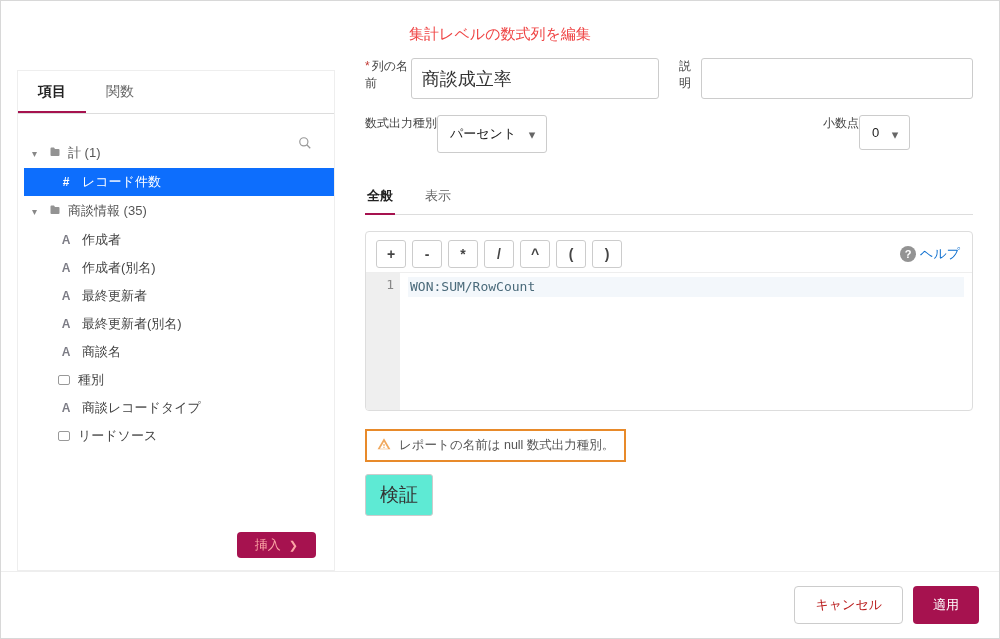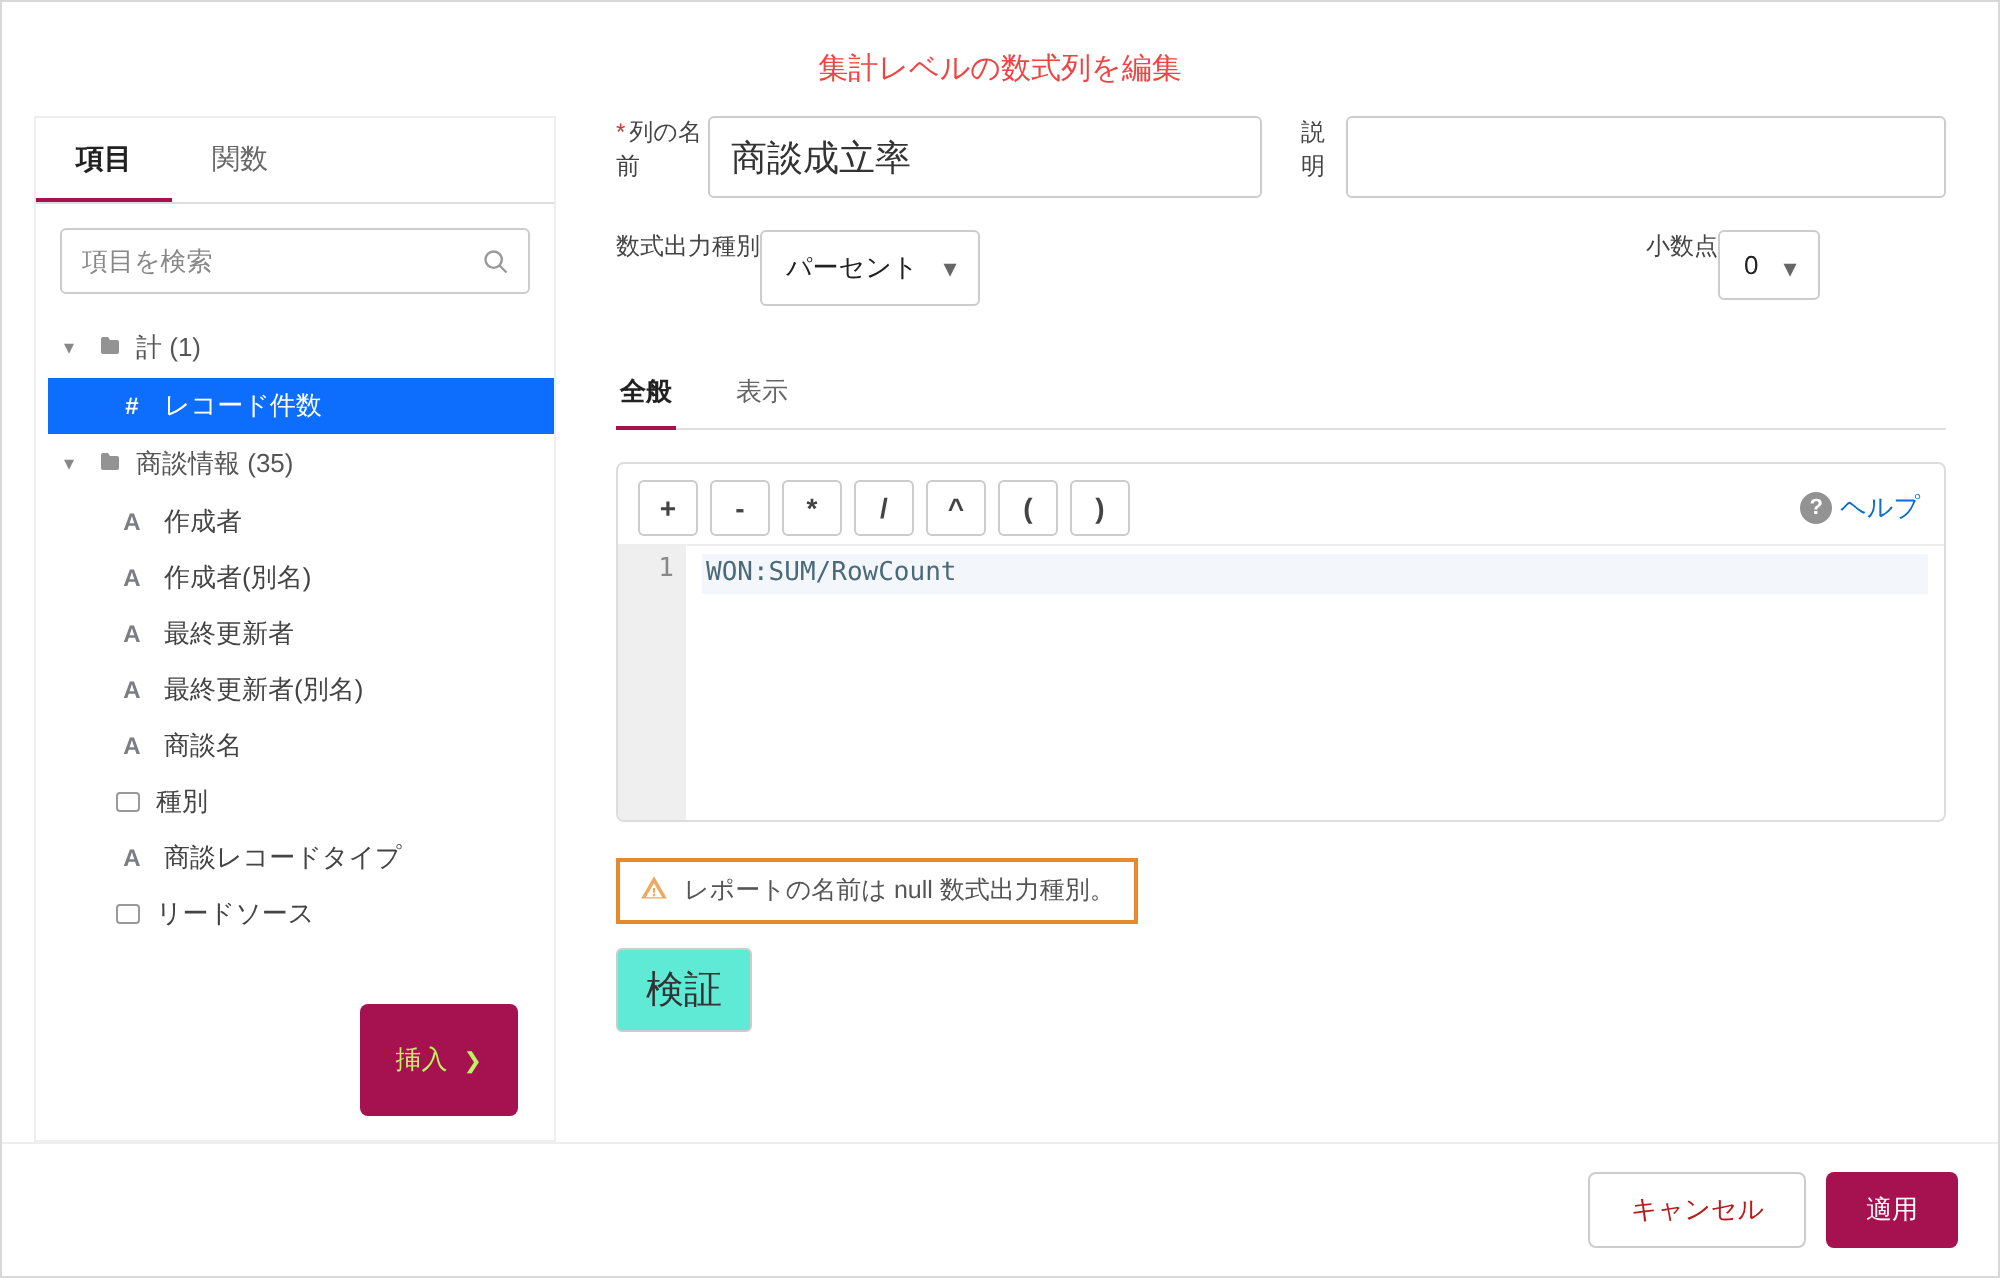--- a/index.html
+++ b/index.html
@@ -26,23 +26,23 @@
     color: #ef4444;
   }
   .dialog-body {
     display: flex;
     flex: 1;
     min-height: 0;
   }
 
   
   .left-panel {
-    width: 261px;
+    width: 318px;
     border: 1px solid #eee;
-    margin: 0 0 0 16px;
+    margin: 12px 0 0 16px;
     display: flex;
     flex-direction: column;
     padding-bottom: 12px;
   }
   .tabs {
     display: flex;
     border-bottom: 1px solid #ddd;
   }
   .tab {
     padding: 12px 20px 10px;
@@ -124,24 +124,24 @@
     font-size: 0;
   }
 
   .insert-row {
     display: flex;
     justify-content: flex-end;
     padding: 12px 18px 0;
   }
   .insert-btn {
     background: #a6124f;
-    color: #bef264;
+    color: #fca5a5;
     border: none;
     border-radius: 4px;
-    padding: 19px 18px;
+    padding: 4px 18px;
     font-size: 13px;
     cursor: pointer;
     display: flex;
     align-items: center;
     gap: 8px;
     font-family: Liberation Serif, serif;
   }
   .btn-chev { font-size: 11px; }
 
   
@@ -346,21 +346,20 @@
 
   <div class="dialog-body">
 
     <div class="left-panel">
       <div class="tabs">
         <div class="tab active">項目</div>
         <div class="tab">関数</div>
       </div>
 
       <div class="search-wrap">
-        <input class="search-input" placeholder="項目を検索" style="">
         <span class="search-icon">
           <svg width="14" height="14" viewBox="0 0 24 24" fill="none" stroke="currentColor" stroke-width="2">
               <circle cx="10" cy="10" r="7"></circle>
               <line x1="21" y1="21" x2="15" y2="15"></line>
             </svg>
         </span>
       </div>
 
       <div class="tree">
 

